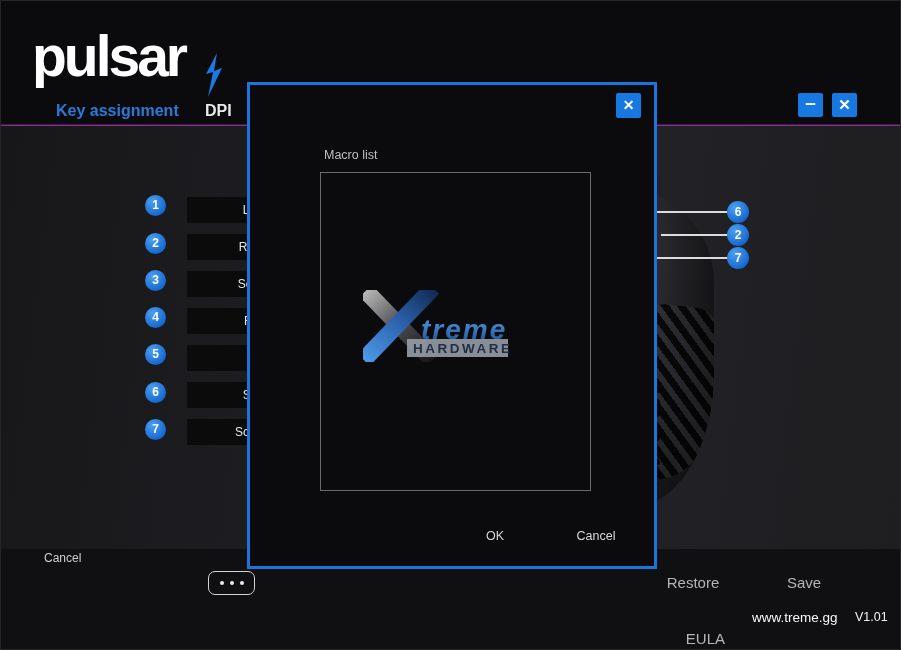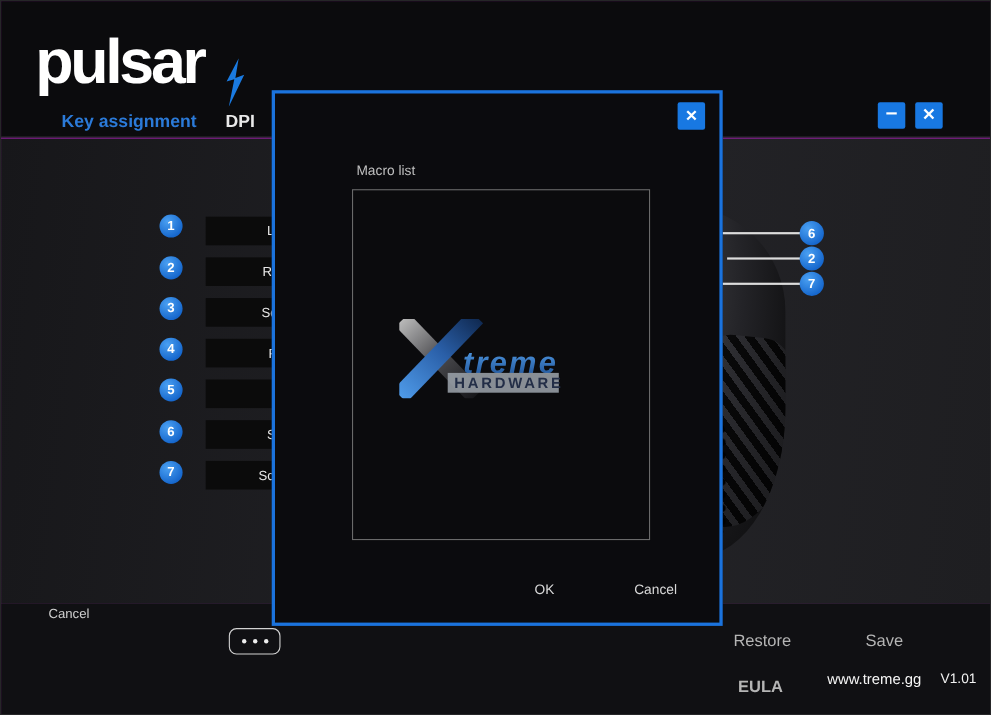--- a/index.html
+++ b/index.html
@@ -91,21 +91,21 @@
     border-left:8px solid transparent; border-right:8px solid transparent; border-top:11px solid #a9a9ae;
   }
   .more-btn {
     position:absolute; left:207px; top:22px; width:47px; height:24px; border:1.5px solid #d2d2d2;
     border-radius:7px; display:flex; align-items:center; justify-content:center; gap:6px; cursor:pointer;
   }
   .dot { width:4px; height:4px; border-radius:50%; background:#ededed; }
   .f-text { position:absolute; color:#b5b5b5; font-size:15px; cursor:pointer; }
   .f-restore { left:665px; top:25px; width:54px; text-align:center; }
   .f-save { left:776px; top:25px; width:54px; text-align:center; }
-  .f-eula { left:670px; top:67px; width:54px; text-align:left;font-weight:bold; }
+  .f-eula { left:670px; top:81px; width:54px; text-align:right; }
   .f-site { position:absolute; left:751px; top:61px; color:#f7f7f7; font-size:13.5px; cursor:pointer; }
   .f-ver { position:absolute; left:854px; top:61px; color:#f2f2f2; font-size:12.5px; }
 
   
   .dialog {
     position:absolute; left:246px; top:81px; width:410px; height:487px;
     background:#0b0b0e; border:3px solid #1b73dd; z-index:10;
   }
   .dlg-close {
     position:absolute; right:13px; top:8px; width:25px; height:25px; background:#1878e2;

